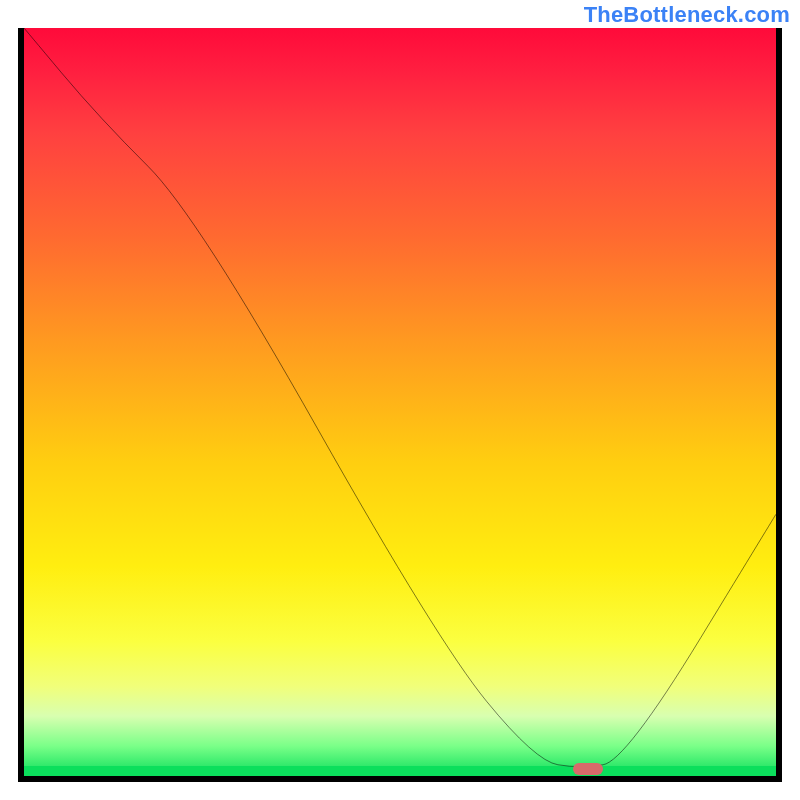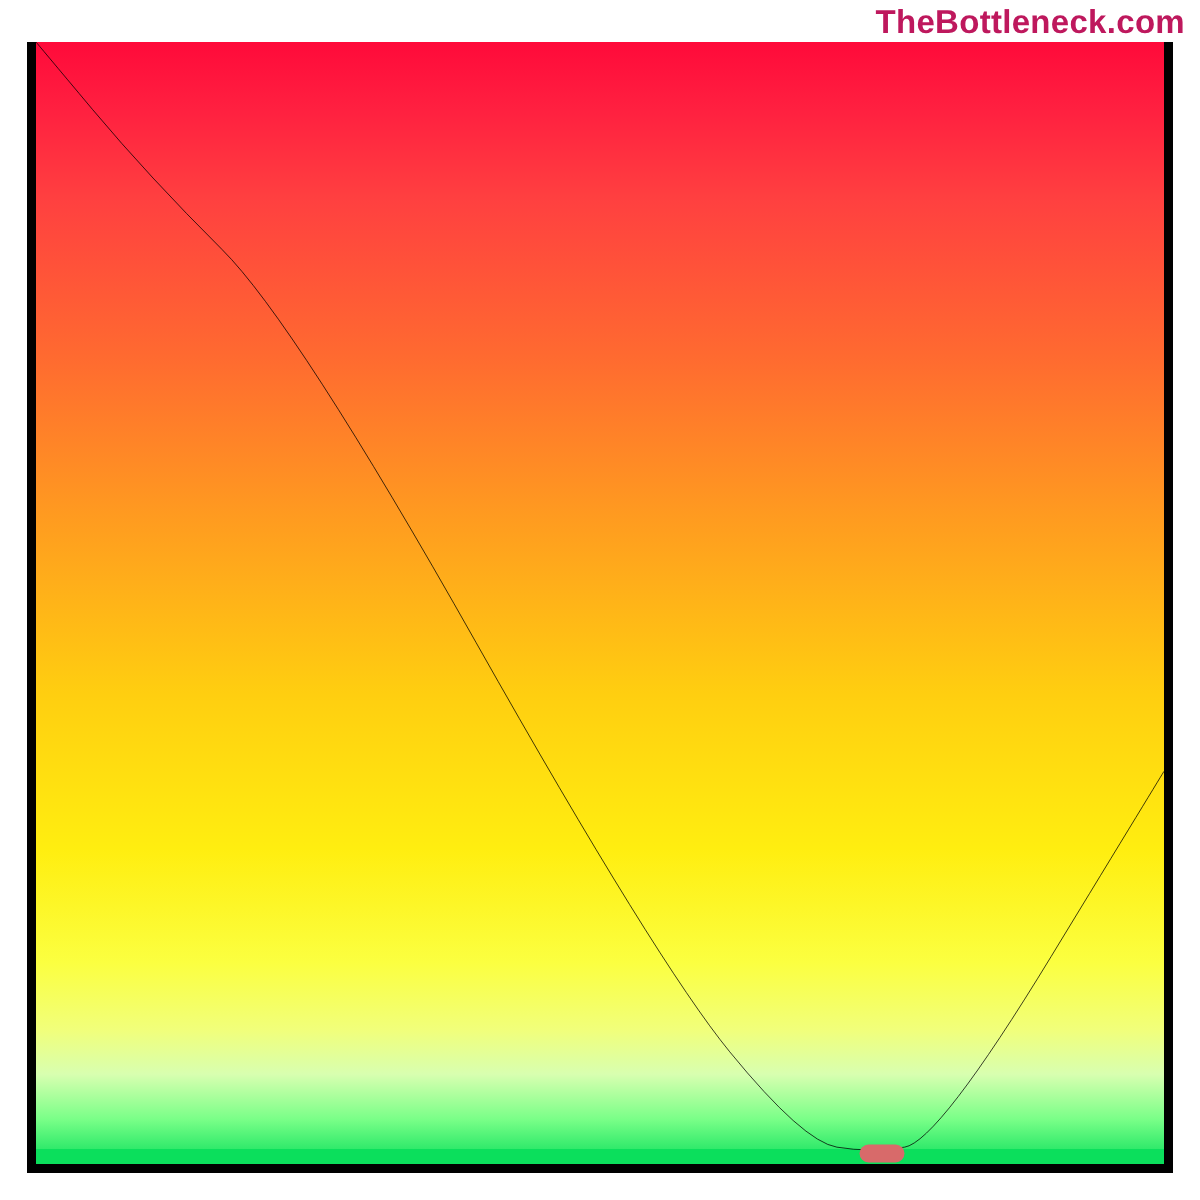--- a/index.html
+++ b/index.html
@@ -16,21 +16,21 @@
     width: 800px;
     height: 800px;
     box-sizing: border-box;
   }
   .watermark {
     position: absolute;
     top: 2px;
     right: 10px;
     font-size: 22px;
     font-weight: 600;
-    color: #be185d;
+    color: #3b82f6;
     letter-spacing: 0.2px;
   }
   .plot {
     position: absolute;
     left: 18px;
     top: 28px;
     width: 764px;
     height: 754px;
     box-sizing: border-box;
     border-left: 6px solid #000;

